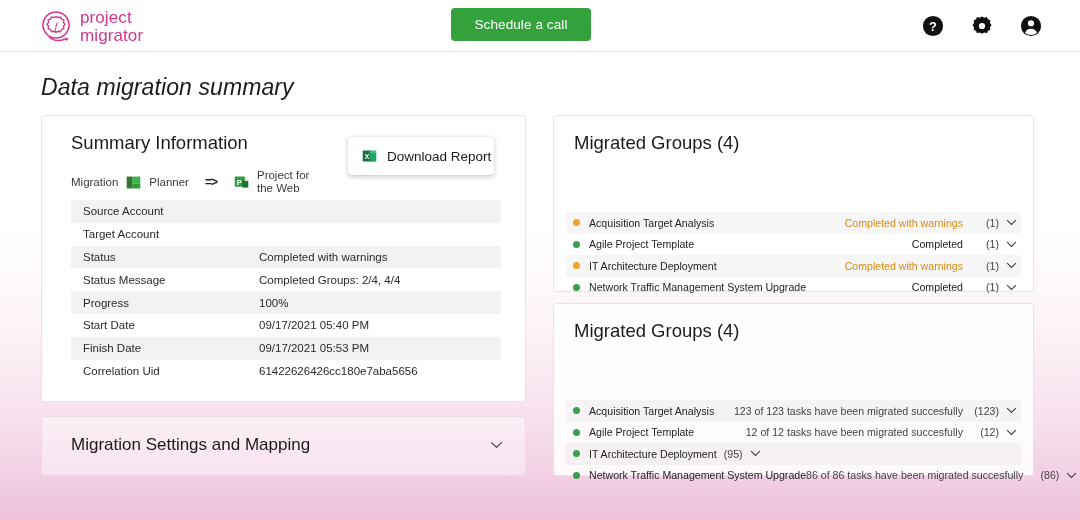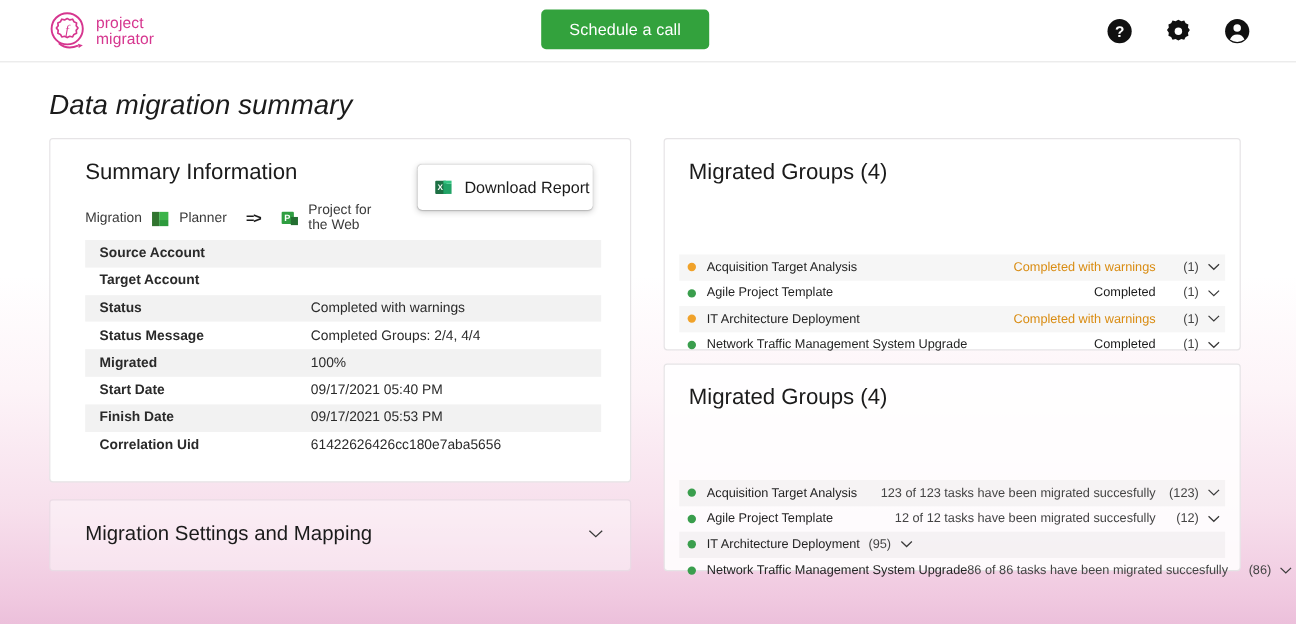--- a/index.html
+++ b/index.html
@@ -45,21 +45,21 @@
   .logo {
     position: absolute;
     left: 40px; top: 9px;
     display: flex;
     align-items: center;
     gap: 4px;
   }
   .logo-mark { width: 36px; height: 34px; display: block; }
   .logo-text {
     line-height: 1.05;
-    font-size: 13px;
+    font-size: 17px;
     color: #d6368f;
     letter-spacing: .1px;
   }
   .logo-text .l1 { display: block; }
   .logo-text .l2 { display: block; }
 
   .schedule-btn {
     position: absolute;
     left: 451px; top: 8px;
     width: 140px; height: 33px;
@@ -166,21 +166,21 @@
     width: 430px;
   }
   .detail-row {
     display: flex;
     height: 22.8px;
     align-items: center;
     font-size: 11.5px;
     color: #2a2a2a;
   }
   .detail-row.alt { background: #f2f2f2; }
-  .detail-row .k { width: 188px; padding-left: 12px; font-weight: bold; }
+  .detail-row .k { width: 188px; padding-left: 12px; }
   .detail-row .v { flex: 1; }
 
   
   #settings-card {
     left: 41px; top: 416px;
     width: 485px; height: 60px;
     background: rgba(255,255,255,0.42);
     border: 1px solid #eadbe5;
   }
   .settings-label {
@@ -329,21 +329,21 @@
     </div>
     <div class="detail-row alt">
       <span class="k">Status</span>
       <span class="v">Completed with warnings</span>
     </div>
     <div class="detail-row">
       <span class="k">Status Message</span>
       <span class="v">Completed Groups: 2/4, 4/4</span>
     </div>
     <div class="detail-row alt">
-      <span class="k">Migrated</span>
+      <span class="k">Progress</span>
       <span class="v">100%</span>
     </div>
     <div class="detail-row">
       <span class="k">Start Date</span>
       <span class="v">09/17/2021 05:40 PM</span>
     </div>
     <div class="detail-row alt">
       <span class="k">Finish Date</span>
       <span class="v">09/17/2021 05:53 PM</span>
     </div>

